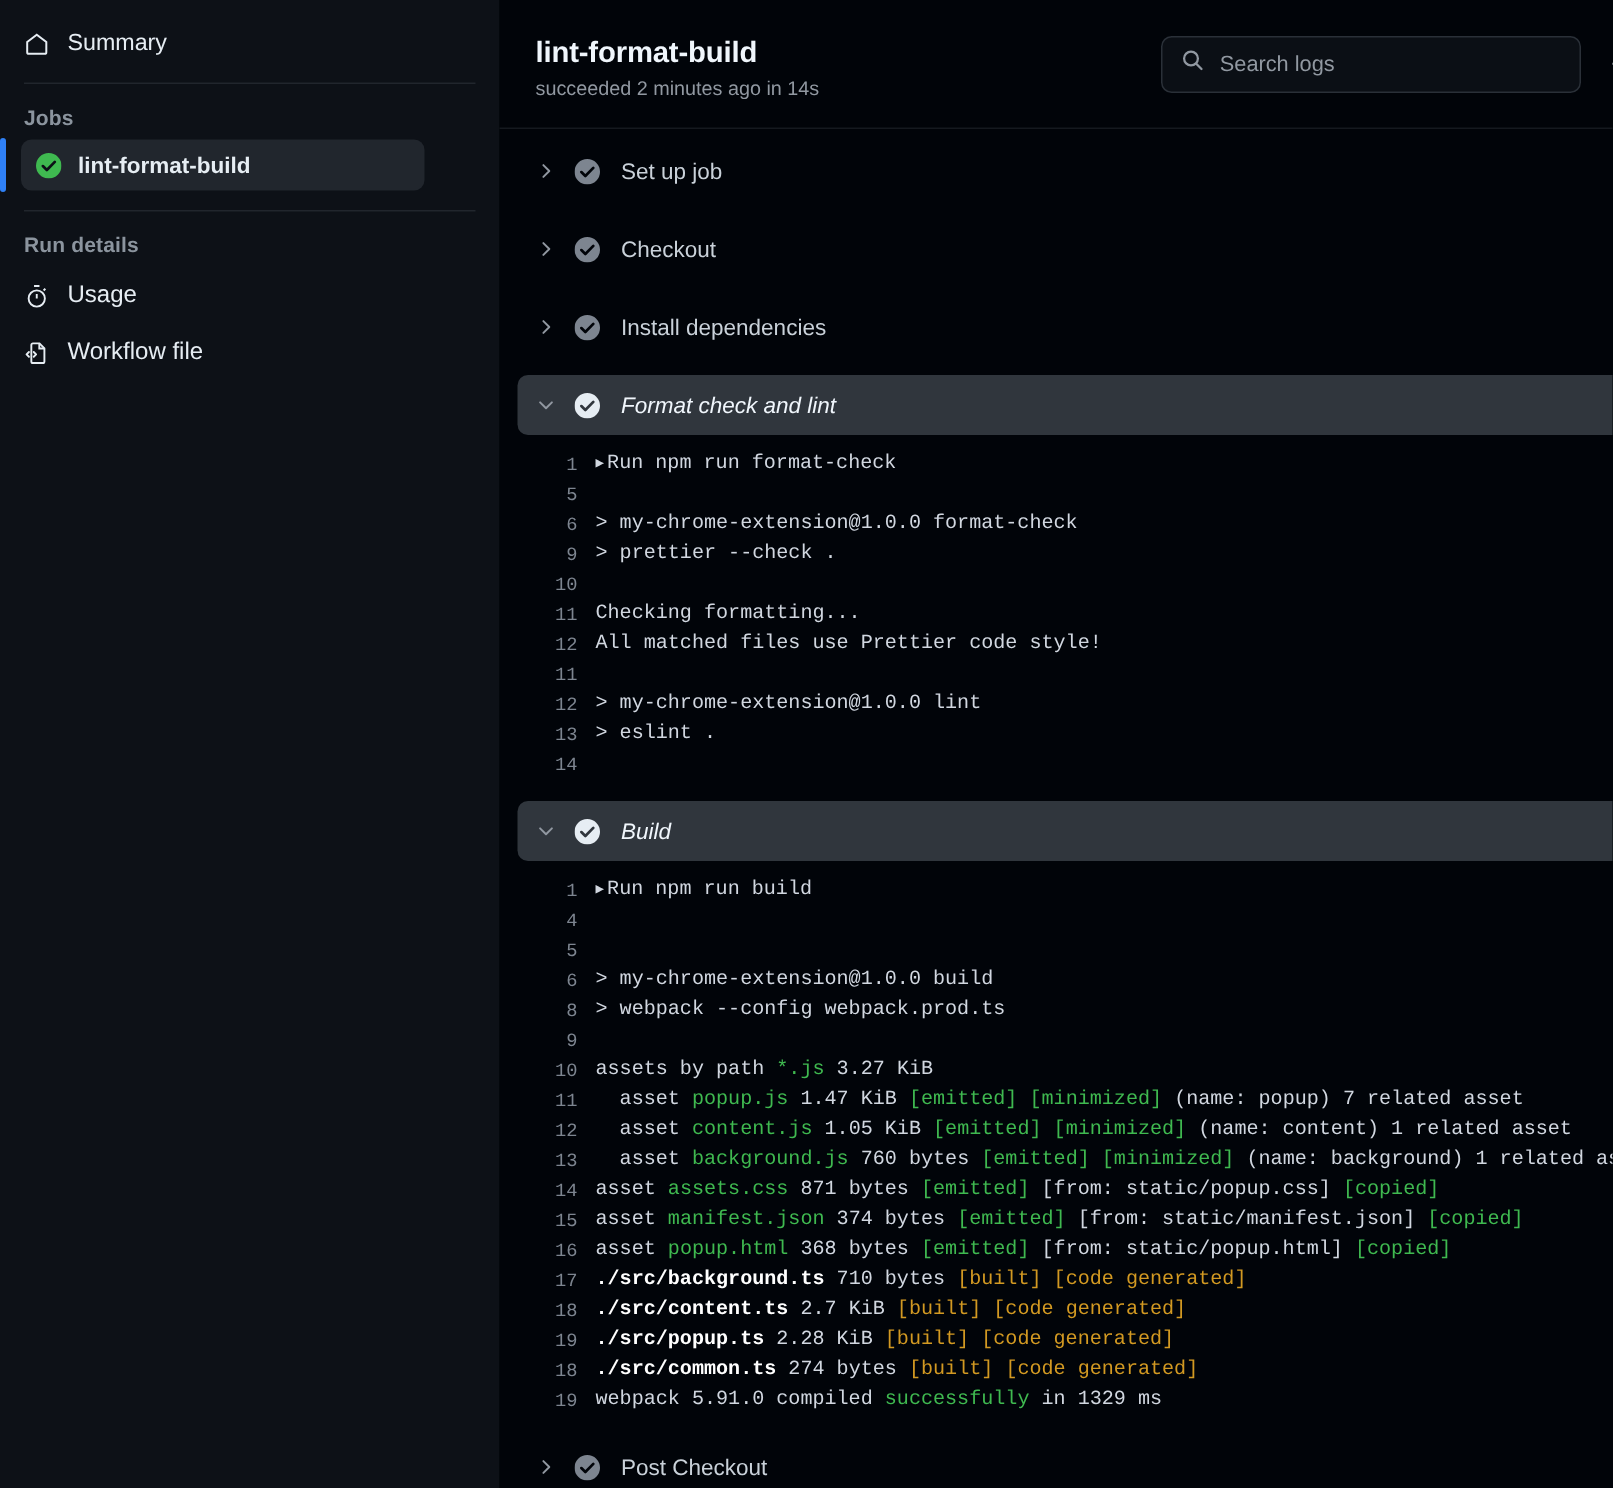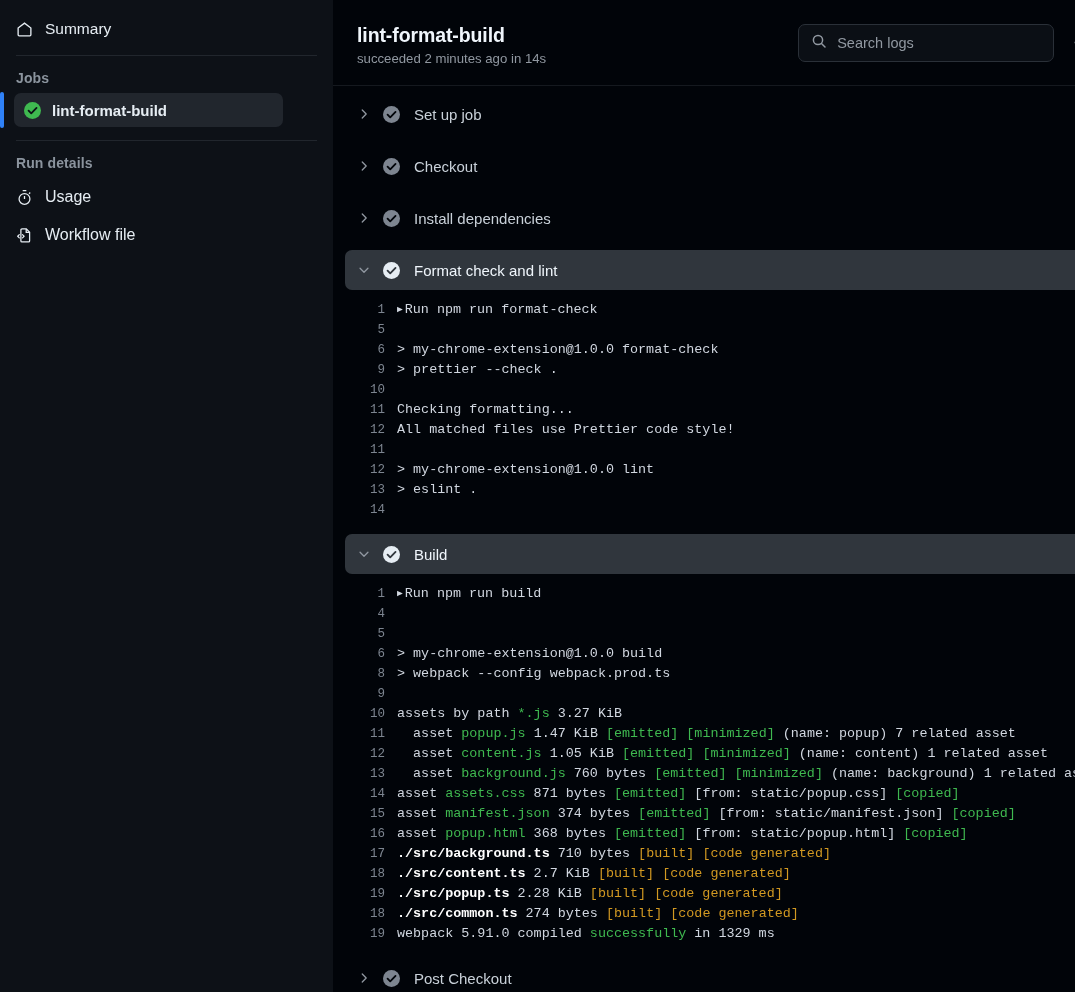--- a/index.html
+++ b/index.html
@@ -51,40 +51,40 @@
   .header {
     height: 86px; padding: 0 22px 0 24px;
     display: flex; align-items: center; justify-content: space-between;
     border-bottom: 1px solid #15191f;
   }
   .h-left { padding-top: 4px; }
   .h-title { font-size: 19.5px; font-weight: 700; color: #f0f6fc; letter-spacing: -.1px; }
   .h-sub { font-size: 13.2px; color: #9198a1; margin-top: 4px; }
   .h-right { display: flex; align-items: center; gap: 16px; }
   .search-box {
-    width: 256px; height: 38px;
+    width: 280px; height: 38px;
     border: 1px solid #2a3038; border-radius: 7px;
     background: #0b0f15;
     display: flex; align-items: center; gap: 10px; padding: 4px 12px;
   }
   .search-ph { font-size: 14.5px; color: #9198a1; }
   .gear-btn { width: 24px; height: 24px; display: flex; align-items: center; justify-content: center; }
 
   
   .steps { padding: 8px 12px 0 12px; }
   .step-row {
     display: flex; align-items: center;
     height: 40px; border-radius: 7px;
     padding: 0 14px 0 10px; margin-bottom: 0;
   }
   .step-row.expanded { background: #30363d; }
   .chev { width: 18px; flex: 0 0 18px; display: flex; align-items: center; justify-content: center; }
   .step-check { width: 17px; height: 17px; flex: 0 0 17px; margin-left: 10px; }
   .step-name { margin-left: 14px; font-size: 15px; color: #c9d1d9; }
-  .step-row.expanded .step-name { color: #f0f6fc; }
+  .step-row.expanded .step-name { color: #f0f6fc; font-style: italic; }
   .step-gap { height: 12px; }
 
   
   .log-block { padding: 10px 0 14px 0; }
   .log-line { display: flex; align-items: flex-start; height: 20px; line-height: 20px; }
   .ln {
     width: 52px; flex: 0 0 52px; text-align: right;
     font-family: "Liberation Mono", monospace; font-size: 12.5px;
     color: #7d8590; padding-right: 12px;
   }

